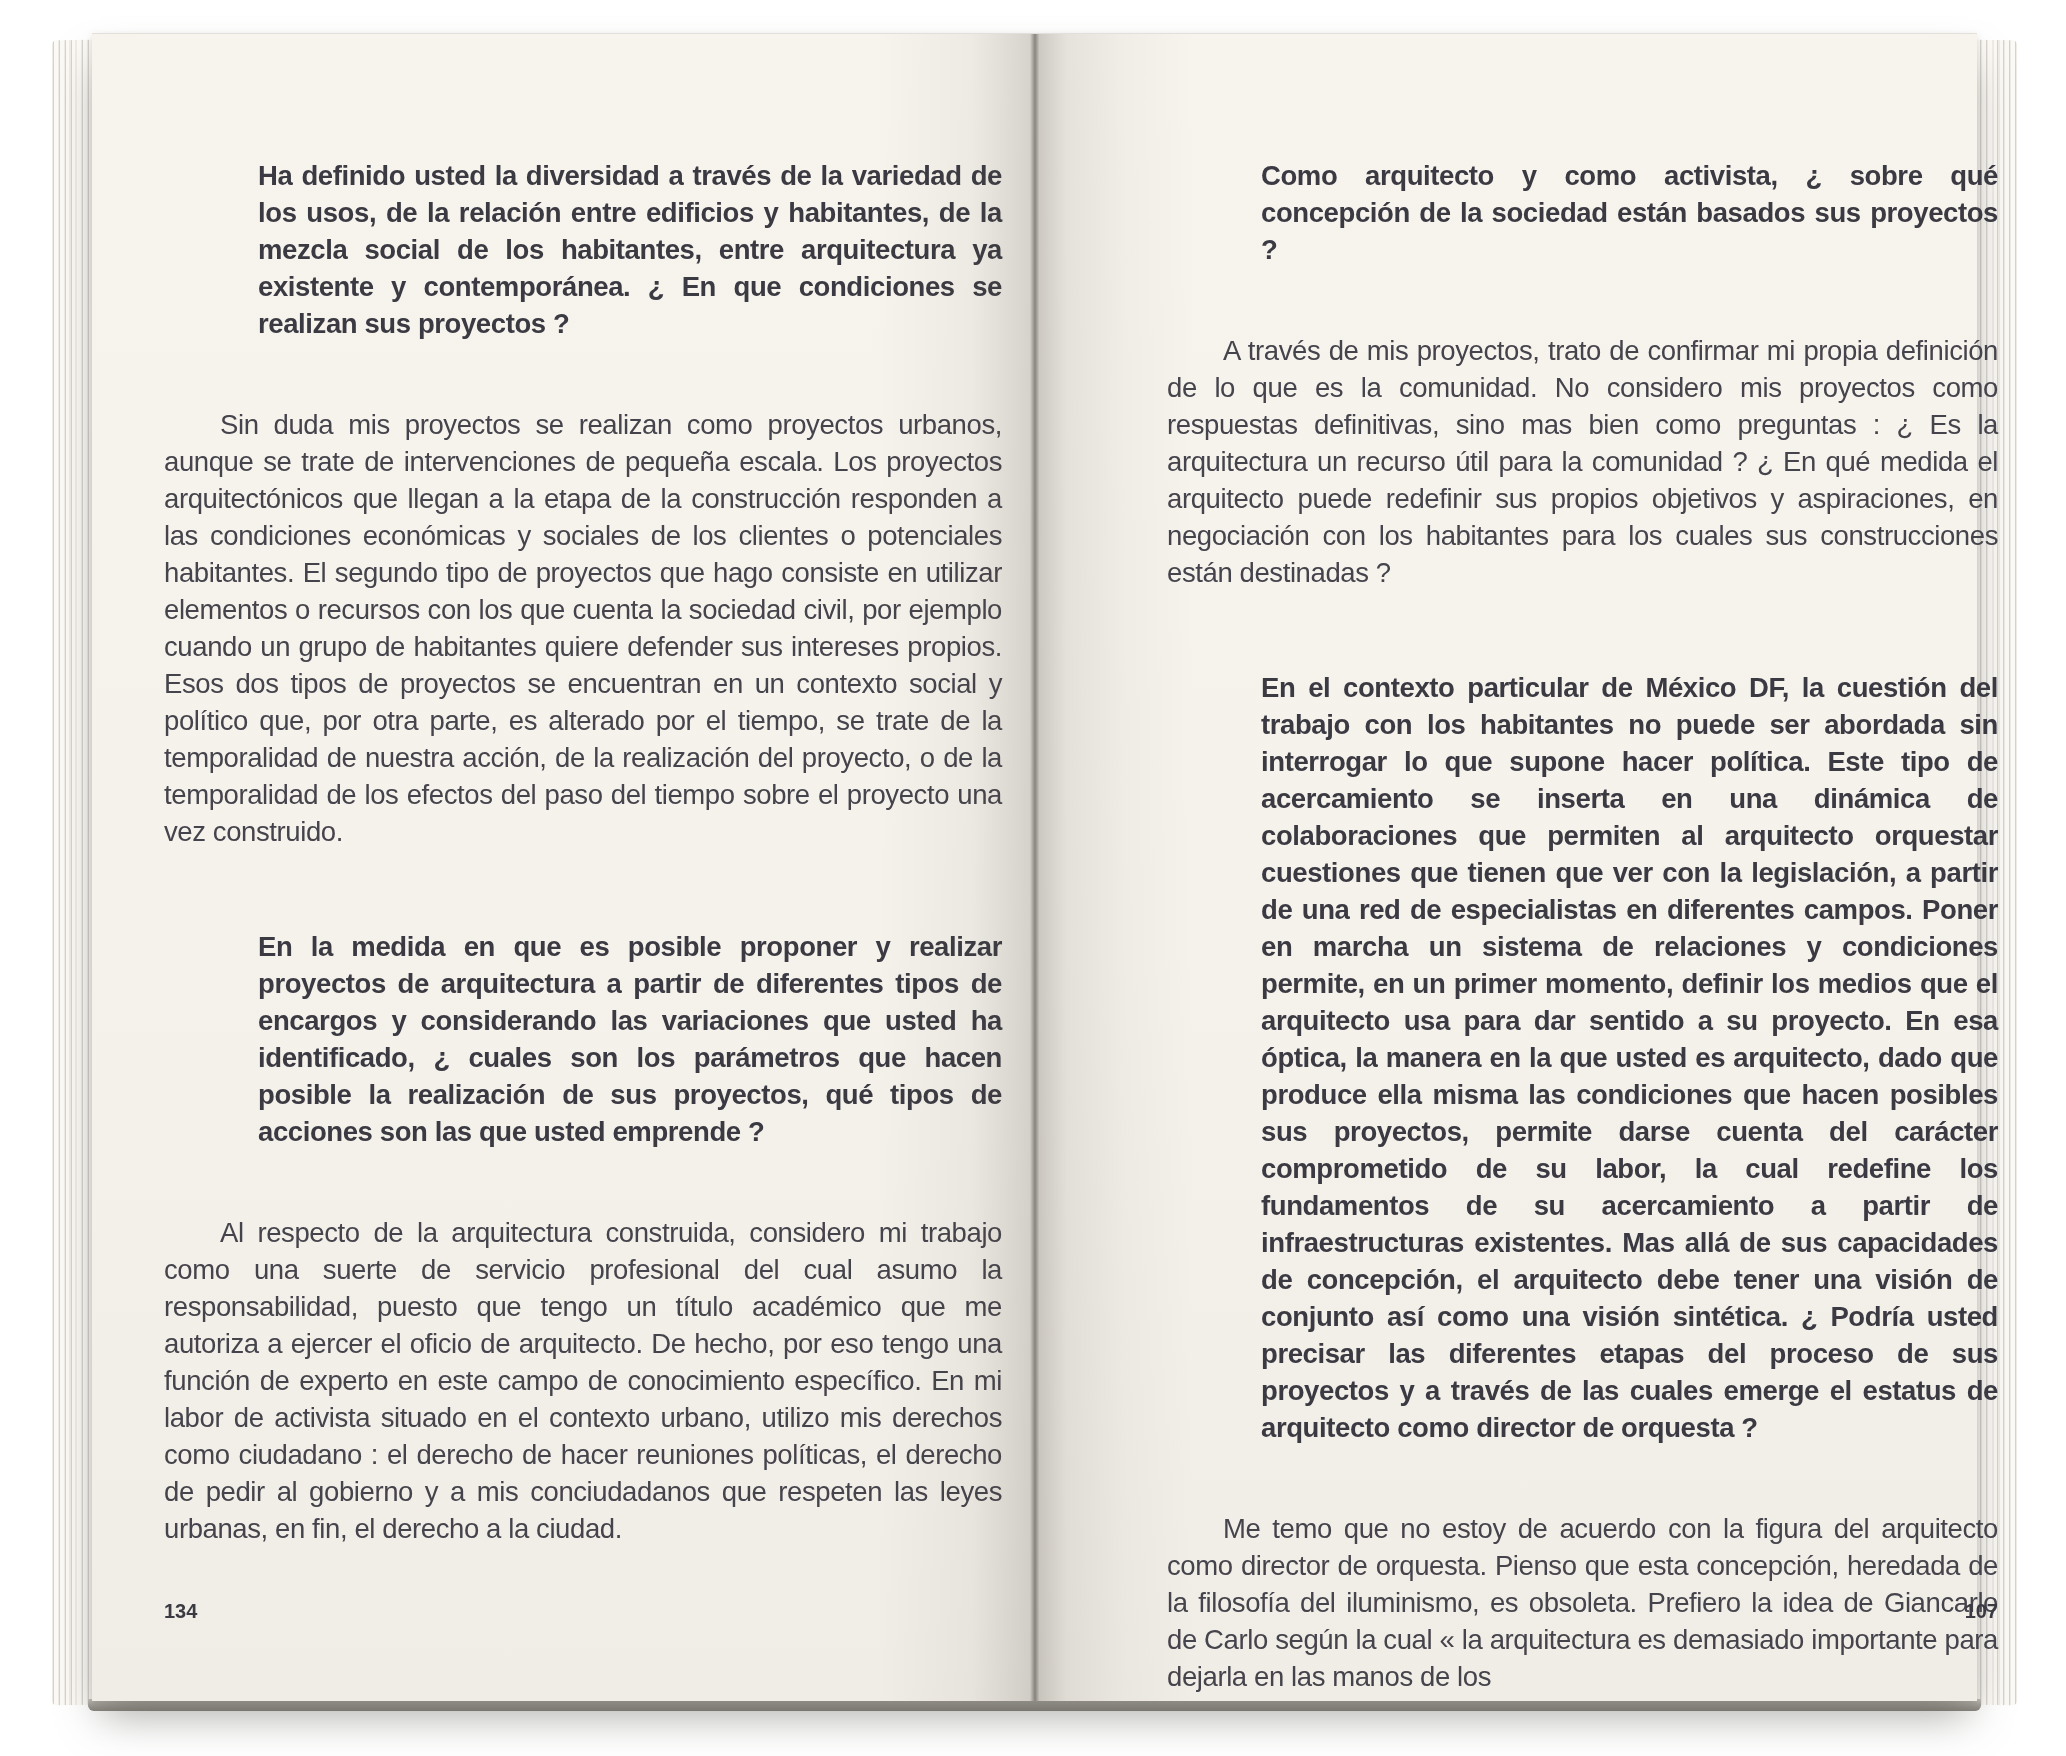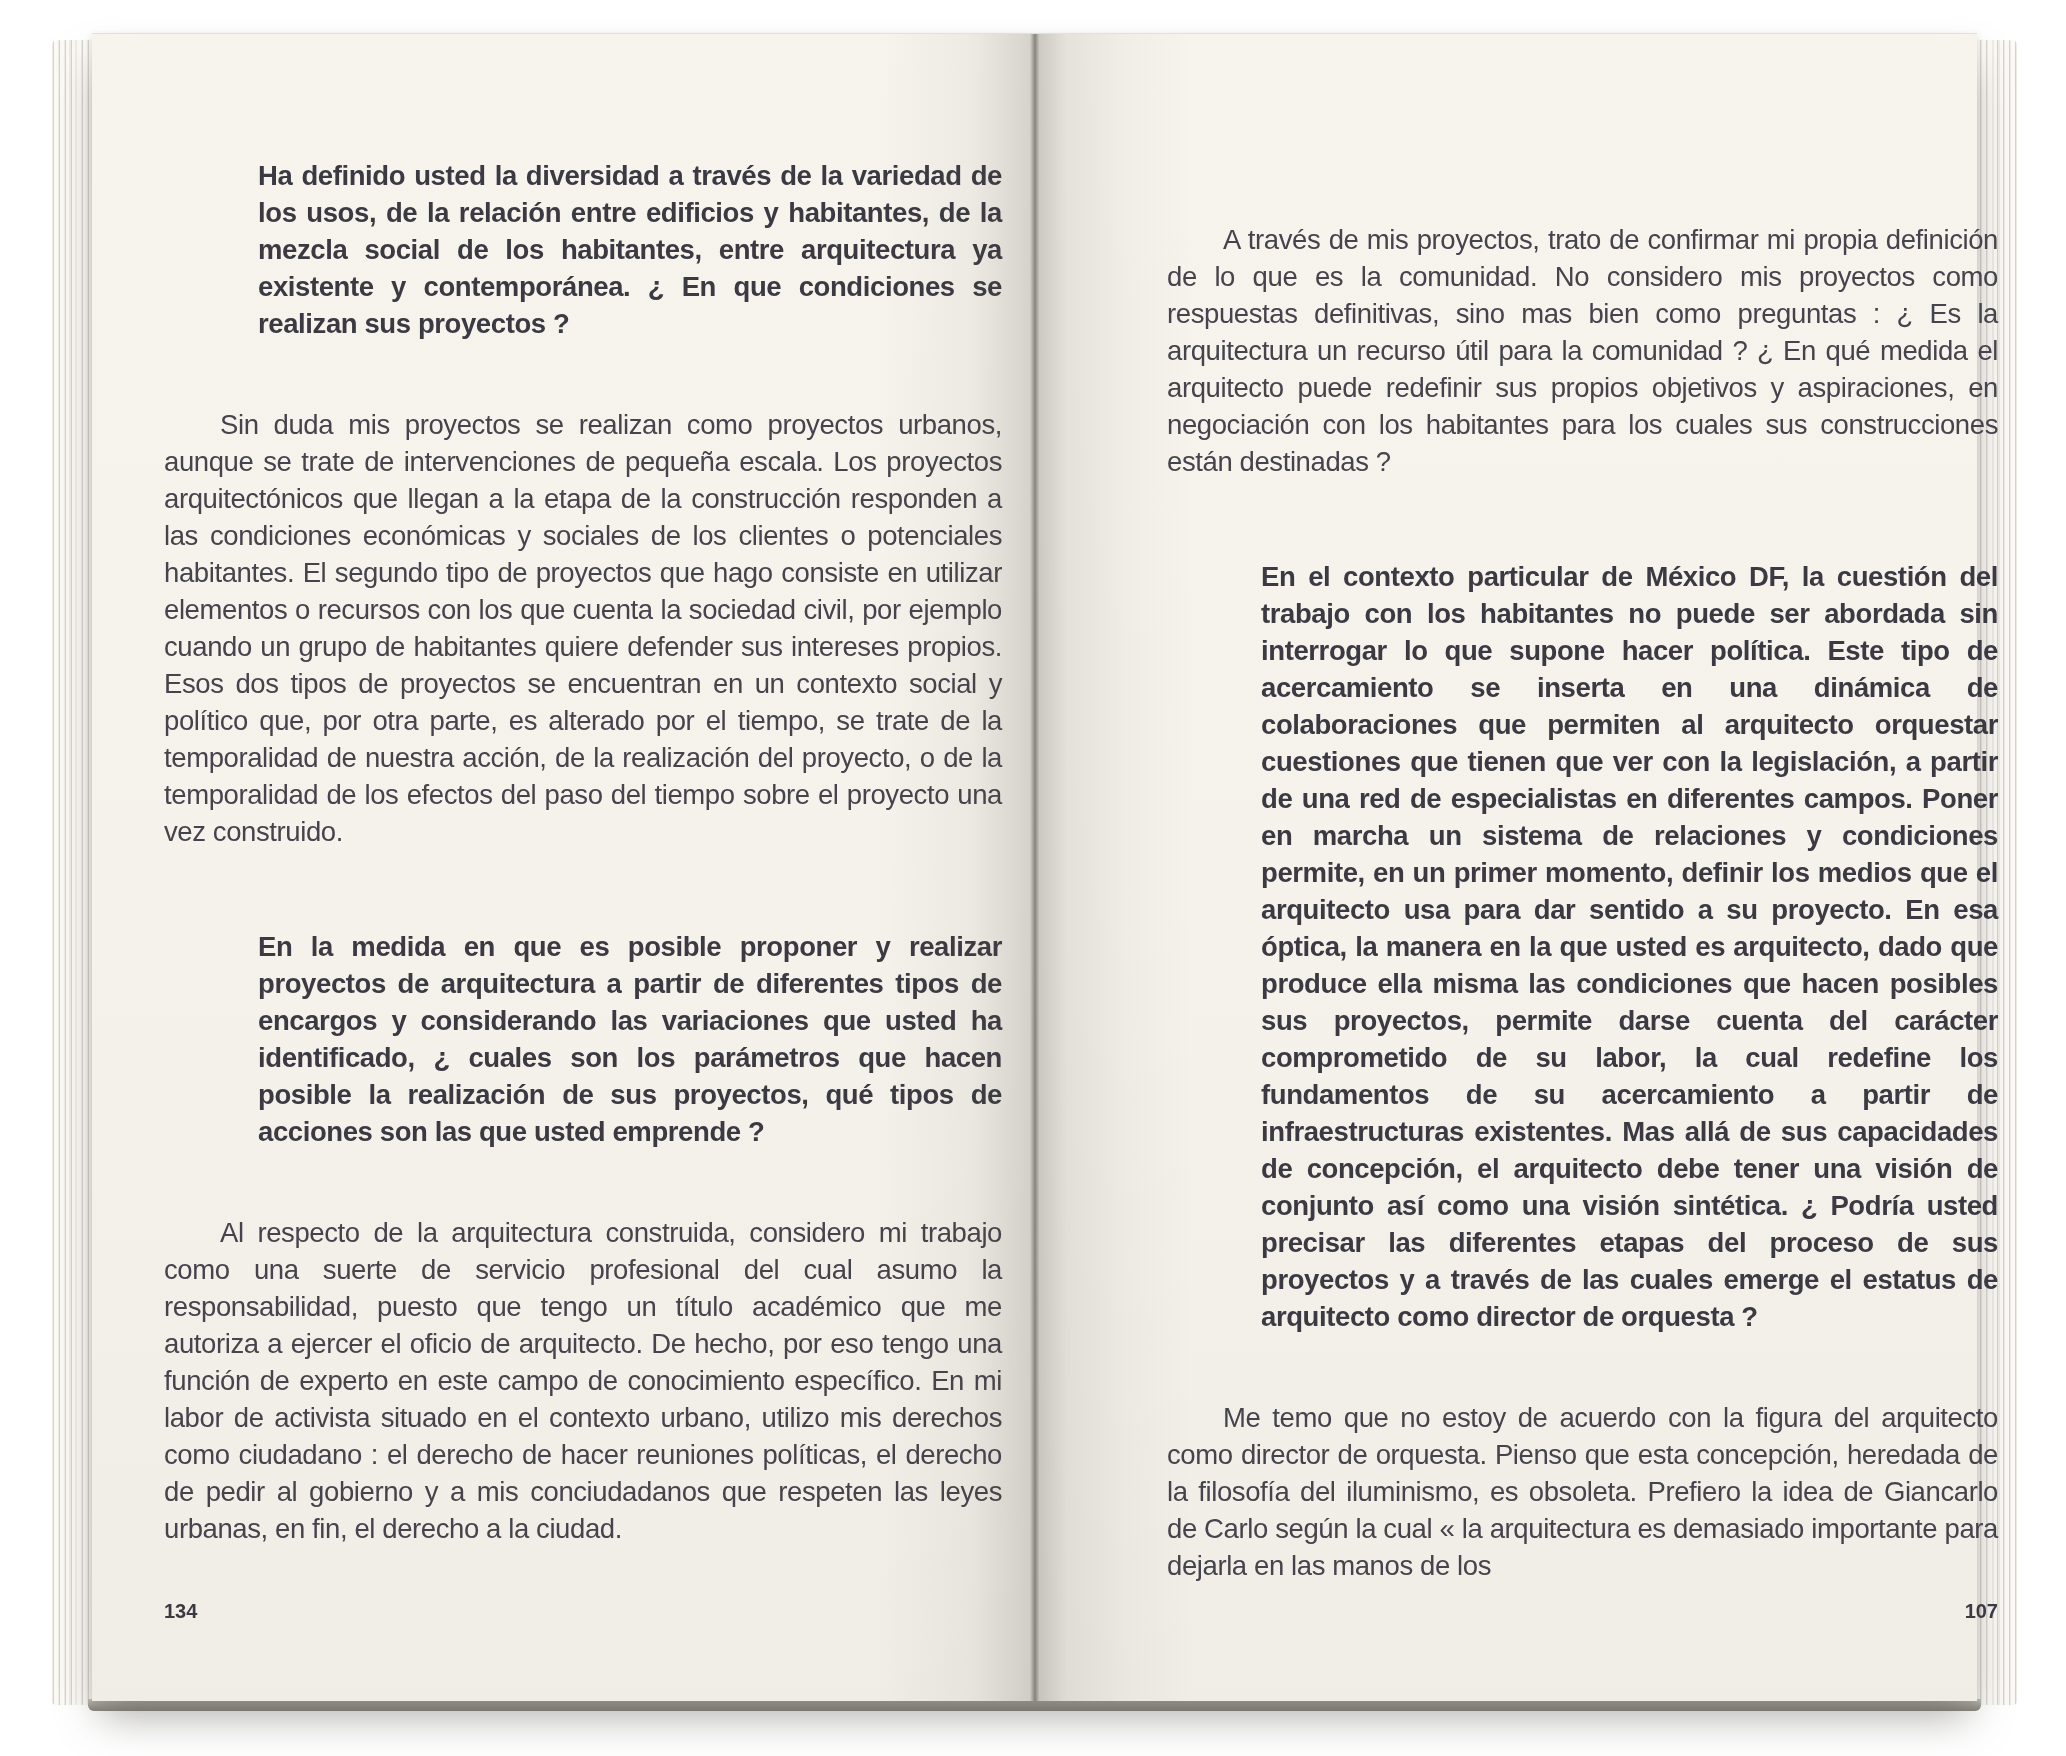--- a/index.html
+++ b/index.html
@@ -84,20 +84,21 @@
 
     <div class="col col-left">
       <p class="q">Ha definido usted la diversidad a través de la variedad de los usos, de la relación entre edificios y habitantes, de la mezcla social de los habitantes, entre arquitectura ya existente y contemporánea. ¿ En que condiciones se realizan sus proyectos ?</p>
       <p class="ans gap-a">Sin duda mis proyectos se realizan como proyectos urbanos, aunque se trate de intervenciones de pequeña escala. Los proyectos arquitectónicos que llegan a la etapa de la construcción responden a las condiciones económicas y sociales de los clientes o potenciales habitantes. El segundo tipo de proyectos que hago consiste en utilizar elementos o recursos con los que cuenta la sociedad civil, por ejemplo cuando un grupo de habitantes quiere defender sus intereses propios. Esos dos tipos de proyectos se encuentran en un contexto social y político que, por otra parte, es alterado por el tiempo, se trate de la temporalidad de nuestra acción, de la realización del proyecto, o de la temporalidad de los efectos del paso del tiempo sobre el proyecto una vez construido.</p>
       <p class="q gap-q">En la medida en que es posible proponer y realizar proyectos de arquitectura a partir de diferentes tipos de encargos y considerando las variaciones que usted ha identificado, ¿ cuales son los parámetros que hacen posible la realización de sus proyectos, qué tipos de acciones son las que usted emprende ?</p>
       <p class="ans gap-a">Al respecto de la arquitectura construida, considero mi trabajo como una suerte de servicio profesional del cual asumo la responsabilidad, puesto que tengo un título académico que me autoriza a ejercer el oficio de arquitecto. De hecho, por eso tengo una función de experto en este campo de conocimiento específico. En mi labor de activista situado en el contexto urbano, utilizo mis derechos como ciudadano : el derecho de hacer reuniones políticas, el derecho de pedir al gobierno y a mis conciudadanos que respeten las leyes urbanas, en fin, el derecho a la ciudad.</p>
     </div>
     <div class="pagenum pagenum-left">134</div>
 
     <div class="col col-right">
+      <p class="q">Como arquitecto y como activista, ¿ sobre qué concepción de la sociedad están basados sus proyectos ?</p>
       <p class="ans gap-a">A través de mis proyectos, trato de confirmar mi propia definición de lo que es la comunidad. No considero mis proyectos como respuestas definitivas, sino mas bien como preguntas : ¿ Es la arquitectura un recurso útil para la comunidad ? ¿ En qué medida el arquitecto puede redefinir sus propios objetivos y aspiraciones, en negociación con los habitantes para los cuales sus construcciones están destinadas ?</p>
       <p class="q gap-q">En el contexto particular de México DF, la cuestión del trabajo con los habitantes no puede ser abordada sin interrogar lo que supone hacer política. Este tipo de acercamiento se inserta en una dinámica de colaboraciones que permiten al arquitecto orquestar cuestiones que tienen que ver con la legislación, a partir de una red de especialistas en diferentes campos. Poner en marcha un sistema de relaciones y condiciones permite, en un primer momento, definir los medios que el arquitecto usa para dar sentido a su proyecto. En esa óptica, la manera en la que usted es arquitecto, dado que produce ella misma las condiciones que hacen posibles sus proyectos, permite darse cuenta del carácter comprometido de su labor, la cual redefine los fundamentos de su acercamiento a partir de infraestructuras existentes. Mas allá de sus capacidades de concepción, el arquitecto debe tener una visión de conjunto así como una visión sintética. ¿ Podría usted precisar las diferentes etapas del proceso de sus proyectos y a través de las cuales emerge el estatus de arquitecto como director de orquesta ?</p>
       <p class="ans gap-a">Me temo que no estoy de acuerdo con la figura del arquitecto como director de orquesta. Pienso que esta concepción, heredada de la filosofía del iluminismo, es obsoleta. Prefiero la idea de Giancarlo de Carlo según la cual « la arquitectura es demasiado importante para dejarla en las manos de los</p>
     </div>
     <div class="pagenum pagenum-right">107</div>
 
     <div class="gutter"></div>
   </div>
 
 </div>

